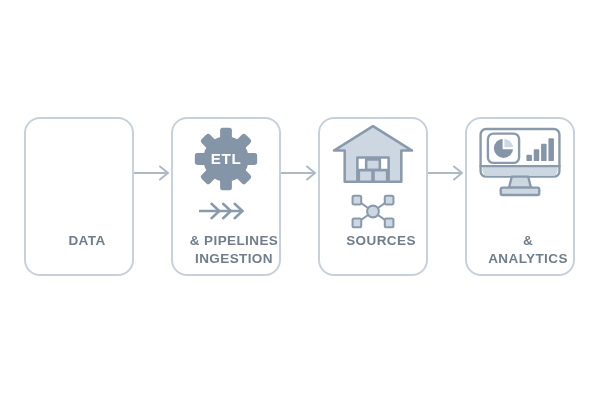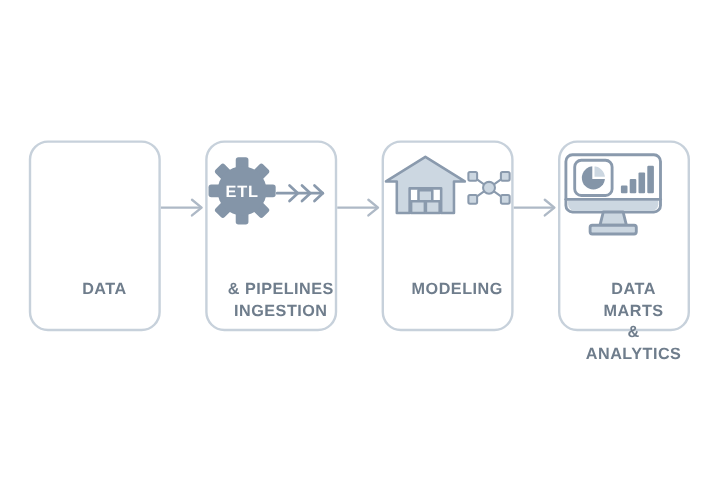--- a/index.html
+++ b/index.html
@@ -10,21 +10,21 @@
   html,body{margin:0;padding:0;background:#fff;}
   .canvas{
     position:relative;width:600px;height:400px;background:var(--background);
     overflow:hidden;font-family:"Liberation Sans",sans-serif;
   }
   .flow{position:absolute;left:24px;top:117px;display:flex;align-items:flex-start;}
   .node{
     box-sizing:border-box;position:relative;width:110px;height:159px;
     border:2px solid var(--node-border);border-radius:16px;background:var(--node-fill);
   }
-  .icon-stack{position:absolute;left:0;right:0;top:0;display:flex;align-items:center;}
+  .icon-stack{position:absolute;left:0;right:0;top:0;display:flex;flex-direction:column;align-items:center;}
   .connector{width:37px;display:flex;justify-content:center;}
   .connector svg{margin-top:47px;}
   .stage-label{
     position:absolute;left:0;right:0;top:113px;text-align:center;
     font-size:13.5px;font-weight:700;line-height:18px;letter-spacing:0.4px;
     color:var(--label-text);
     padding-left:16px;
   }
   .stage-label span{display:block;}
   
@@ -102,21 +102,21 @@
         <svg width="44" height="35" viewBox="0 0 56 44" style="margin-top:9px">
           <path class="ic-line" stroke-width="2.4" d="M28,22 L7.5,7.5 M28,22 L48.5,7.5 M28,22 L7.5,36.5 M28,22 L48.5,36.5"></path>
           <rect class="ic-shape" x="2" y="2" width="11" height="11" rx="2" stroke-width="2.4"></rect>
           <rect class="ic-shape" x="43" y="2" width="11" height="11" rx="2" stroke-width="2.4"></rect>
           <rect class="ic-shape" x="2" y="31" width="11" height="11" rx="2" stroke-width="2.4"></rect>
           <rect class="ic-shape" x="43" y="31" width="11" height="11" rx="2" stroke-width="2.4"></rect>
           <circle class="ic-shape" cx="28" cy="22" r="7.5" stroke-width="2.4"></circle>
         </svg>
       </div>
       <div class="stage-label">
-        <span>MODELING</span>
+        <span>SOURCES</span>
       </div>
     </div>
 
     <div class="connector">
       <svg width="37" height="18" viewBox="0 0 37 18">
         <path class="conn-line" d="M0,9 H33"></path>
         <path class="conn-line" d="M26,2.5 L34,9 L26,15.5"></path>
       </svg>
     </div>
 
@@ -139,19 +139,18 @@
 
           <g class="ic-solid">
             <rect x="55" y="31" width="6" height="7" rx="1"></rect>
             <rect x="63" y="25" width="6" height="13" rx="1"></rect>
             <rect x="71" y="19" width="6" height="19" rx="1"></rect>
             <rect x="79" y="13" width="6" height="25" rx="1"></rect>
           </g>
         </svg>
       </div>
       <div class="stage-label">
-        <span>DATA MARTS</span>
         <span>&amp; ANALYTICS</span>
       </div>
     </div>
 
   </div>
 </div>
 
 </body></html>

